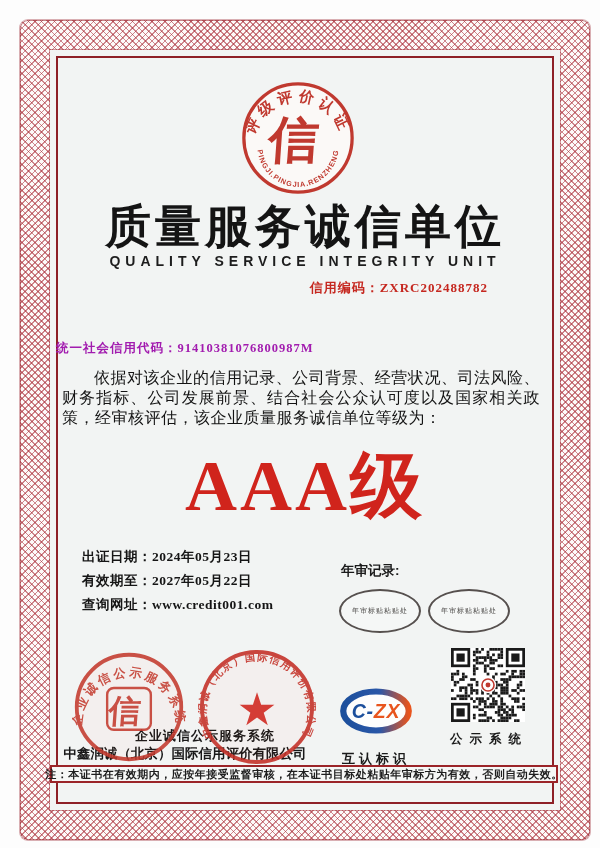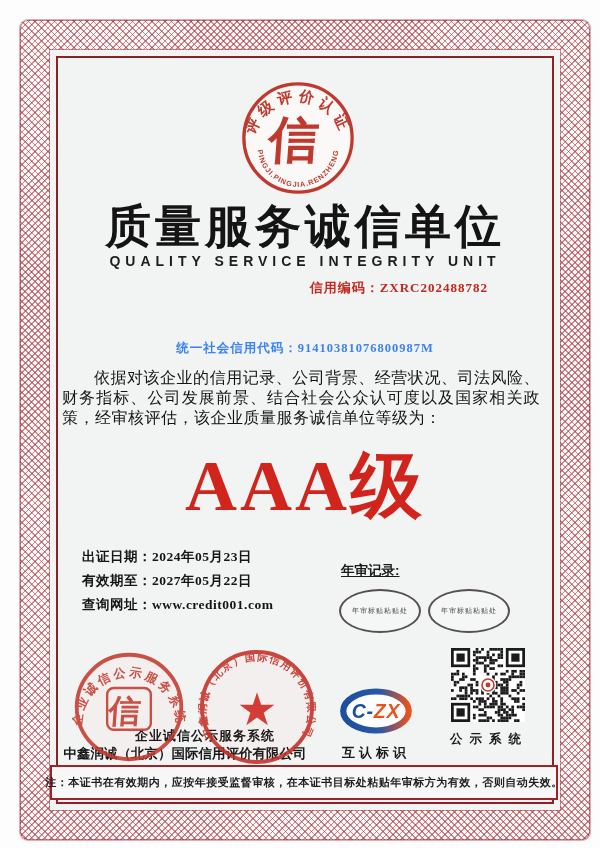--- a/index.html
+++ b/index.html
@@ -40,40 +40,40 @@
   }
   .credit-no {
     position:absolute; top:279px; right:112px;
     font-size:13px; font-weight:700; color:#c5271f; letter-spacing:1px;
   }
   .company {
     position:absolute; top:305px; left:56px; right:46px; text-align:center;
     font-weight:900; font-size:27px; letter-spacing:2px; color:#131313;
   }
   .uscc {
-    position:absolute; top:340px; left:56px; right:46px; text-align:center;
-    font-size:12.5px; font-weight:700; color:#3b82f6; letter-spacing:1px;
+    position:absolute; top:340px; left:56px; right:46px; text-align:left;
+    font-size:12.5px; font-weight:700; color:#a21caf; letter-spacing:1px;
   }
   .para {
     position:absolute; top:368px; left:62px; right:60px;
     font-size:16px; font-weight:400; line-height:20px; color:#141414;
     text-align:justify; text-indent:2em; letter-spacing:.5px;
   }
   .grade {
     position:absolute; top:438px; left:56px; right:46px; text-align:center;
     font-size:72px; font-weight:700; color:#d0241c; letter-spacing:3px;
   }
 
   .details { position:absolute; left:82px; top:545px; }
   .detail-row { height:24px; line-height:24px; font-size:13.5px; font-weight:700; color:#151515; letter-spacing:.5px; }
   .detail-row .dl { }
 
   .annual-label {
     position:absolute; left:341px; top:562px;
-    font-family:"Liberation Sans", sans-serif; font-weight:700; font-size:13.5px; color:#1a1a1a;text-decoration:underline;
+    font-family:"Liberation Sans", sans-serif; font-weight:700; font-size:13.5px; color:#1a1a1a;
   }
   .ovals { position:absolute; left:339px; top:589px; display:flex; gap:7px; }
   .oval {
     width:82px; height:44px; border:2px solid #56504e; border-radius:50%;
     display:flex; align-items:center; justify-content:center;
     font-size:7px; color:#4c4a48; letter-spacing:1px; background:rgba(255,255,255,.25);
   }
 
   .seal-line1 {
     position:absolute; left:55px; top:727px; width:300px; text-align:center;
@@ -82,31 +82,31 @@
   .seal-line2 {
     position:absolute; left:20px; top:745px; width:330px; text-align:center;
     font-size:13.5px; font-weight:700; color:#181818;
   }
   .seal { position:absolute; opacity:.88; }
   .seal-1 { left:72px;  top:650px; width:114px; height:114px; }
   .seal-2 { left:198px; top:648px; width:118px; height:118px; }
 
   .mutual { position:absolute; left:334px; top:686px; width:84px; text-align:center; }
   .mutual-label {
-    margin-top:4px; font-family:"Liberation Sans", sans-serif; font-weight:700;
+    margin-top:10px; font-family:"Liberation Sans", sans-serif; font-weight:700;
     font-size:13px; letter-spacing:4px; color:#1a1a1a; white-space:nowrap;
   }
   .qr-block { position:absolute; left:450px; top:648px; width:76px; text-align:center; }
   .qr-label {
     margin-top:5px; font-family:"Liberation Sans", sans-serif; font-weight:700;
     font-size:12.5px; letter-spacing:7px; color:#1a1a1a; white-space:nowrap;
   }
 
   .note {
-    position:absolute; left:50px; right:42px; top:765px; height:35px;
+    position:absolute; left:50px; right:42px; top:765px; height:18px;
     border:2px solid #9b2428; background:#f6f7f6;
     display:flex; align-items:center; justify-content:center;
     font-size:11px; font-weight:700; color:#1e1e1e; letter-spacing:.5px; white-space:nowrap;
   }
 </style>
 </head>
 <body>
 
 <div class="page">
   <div class="guilloche"></div>

